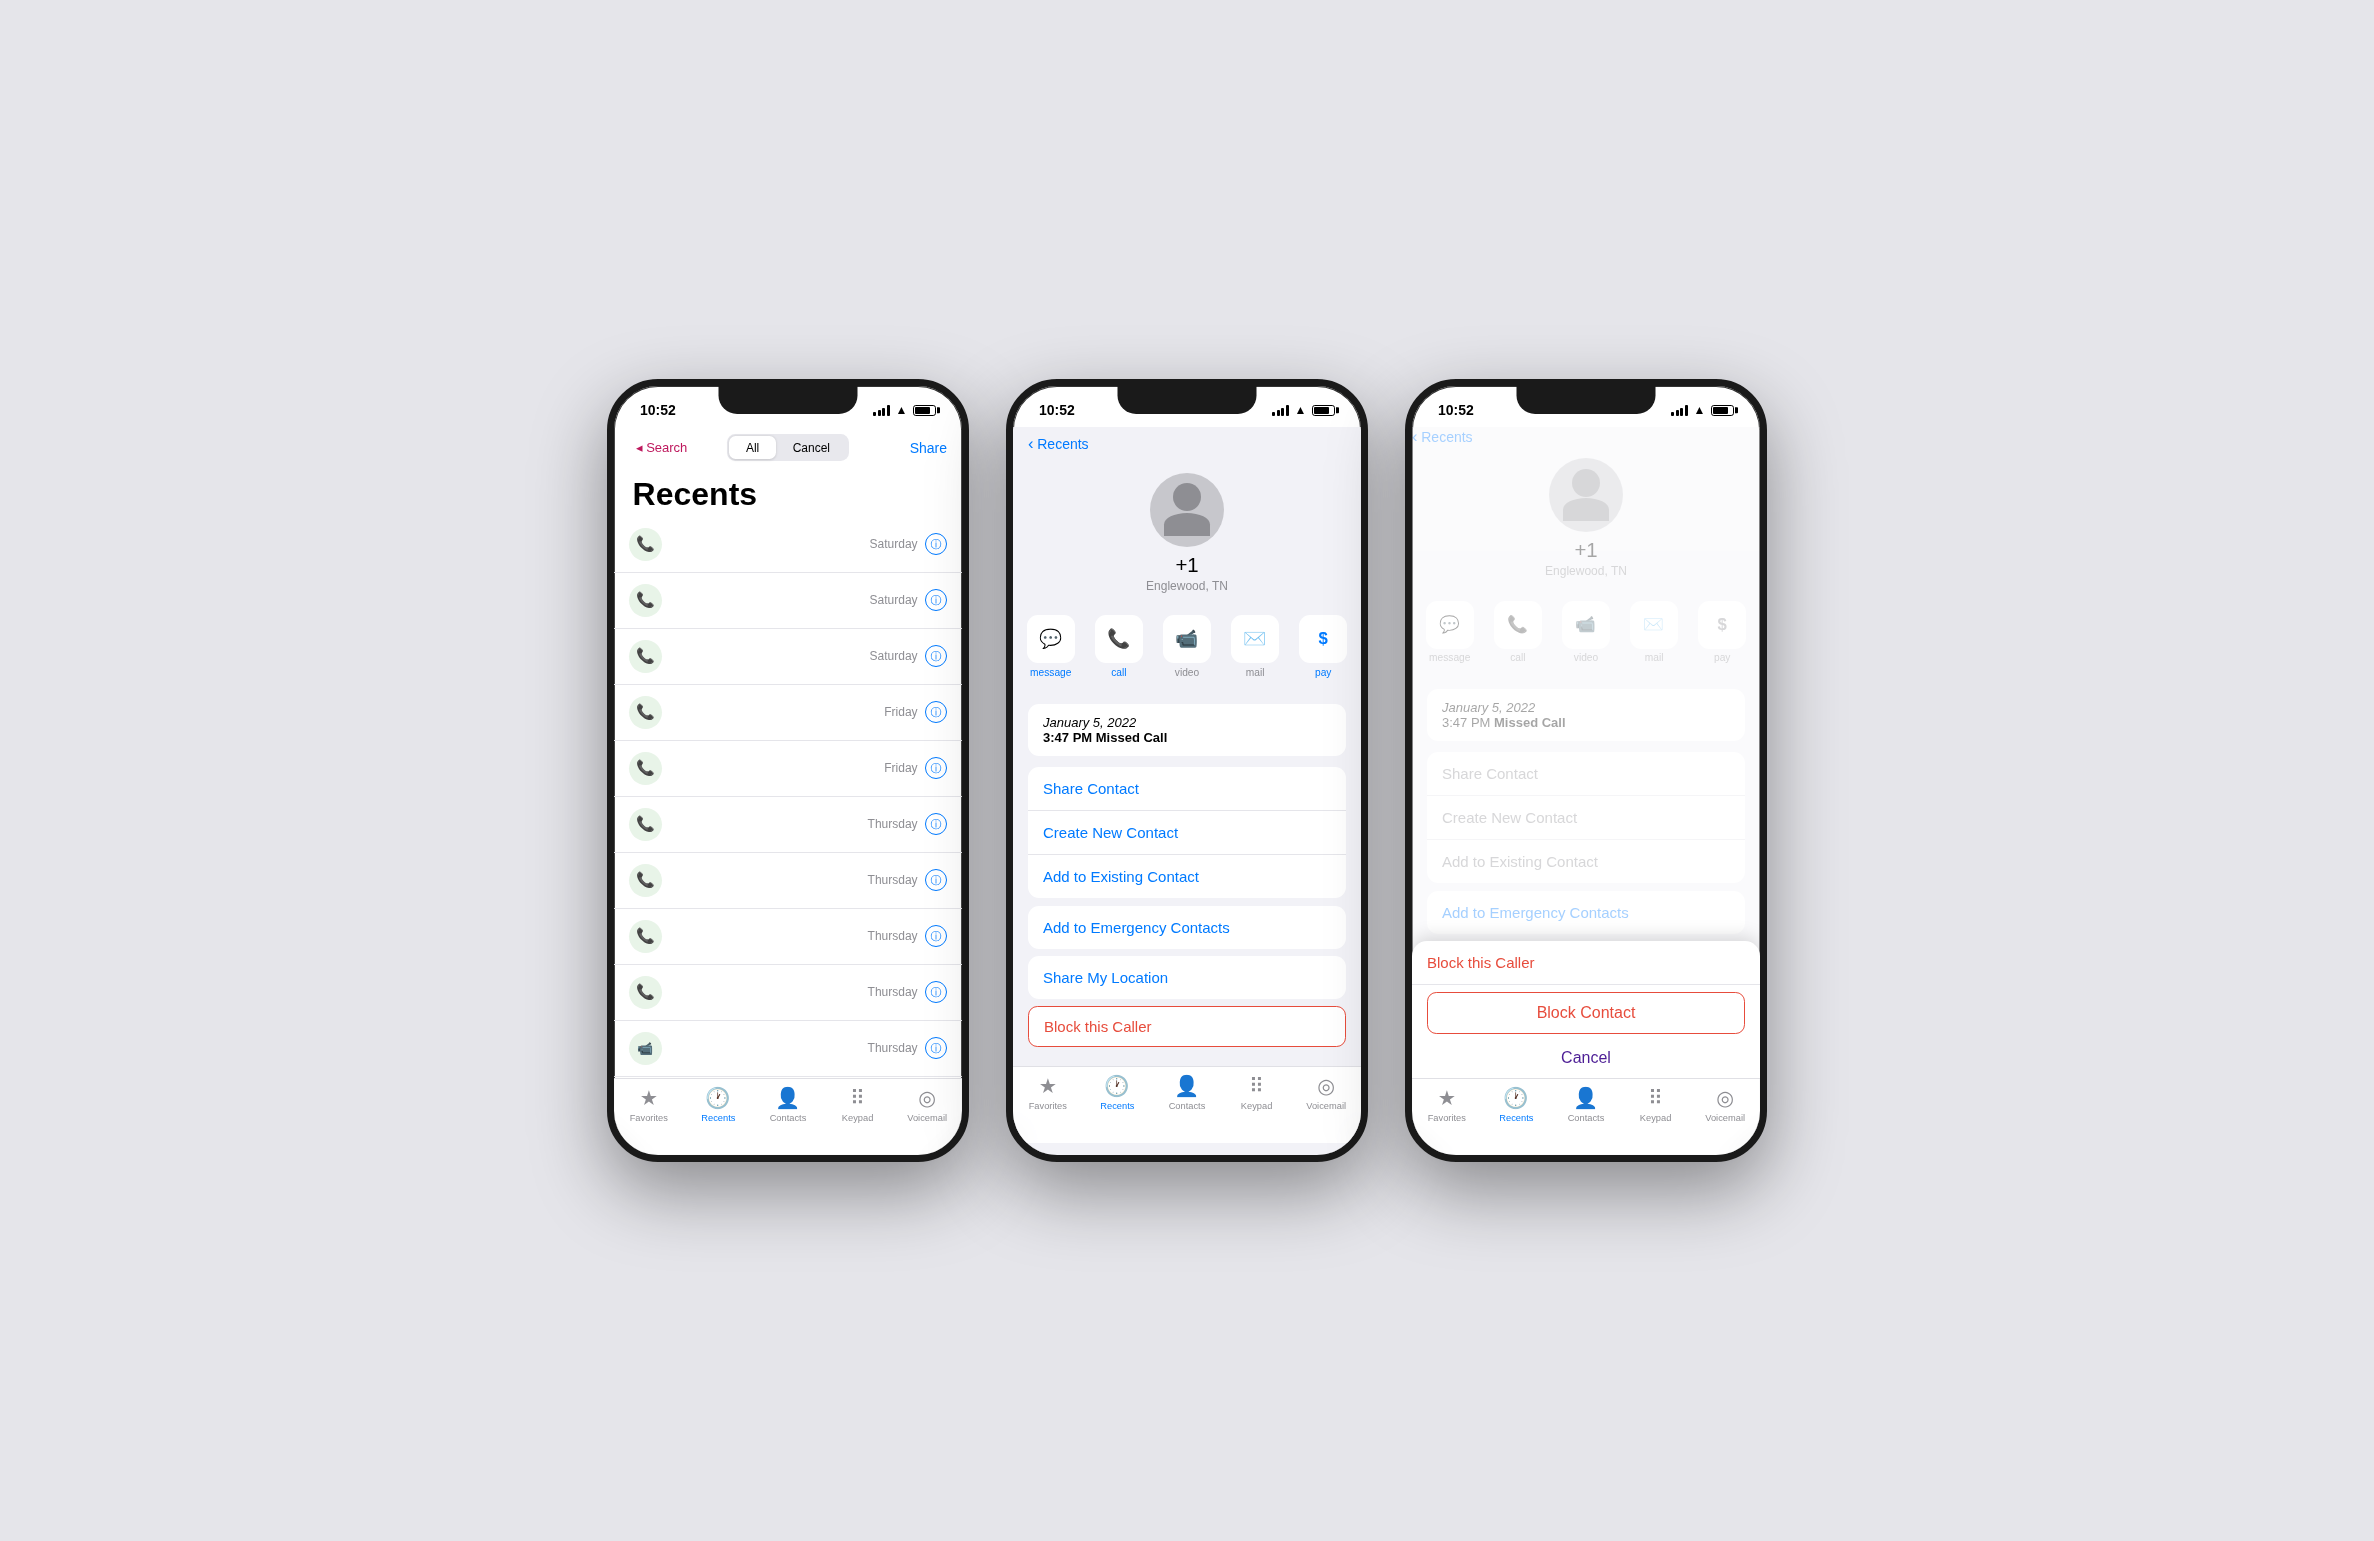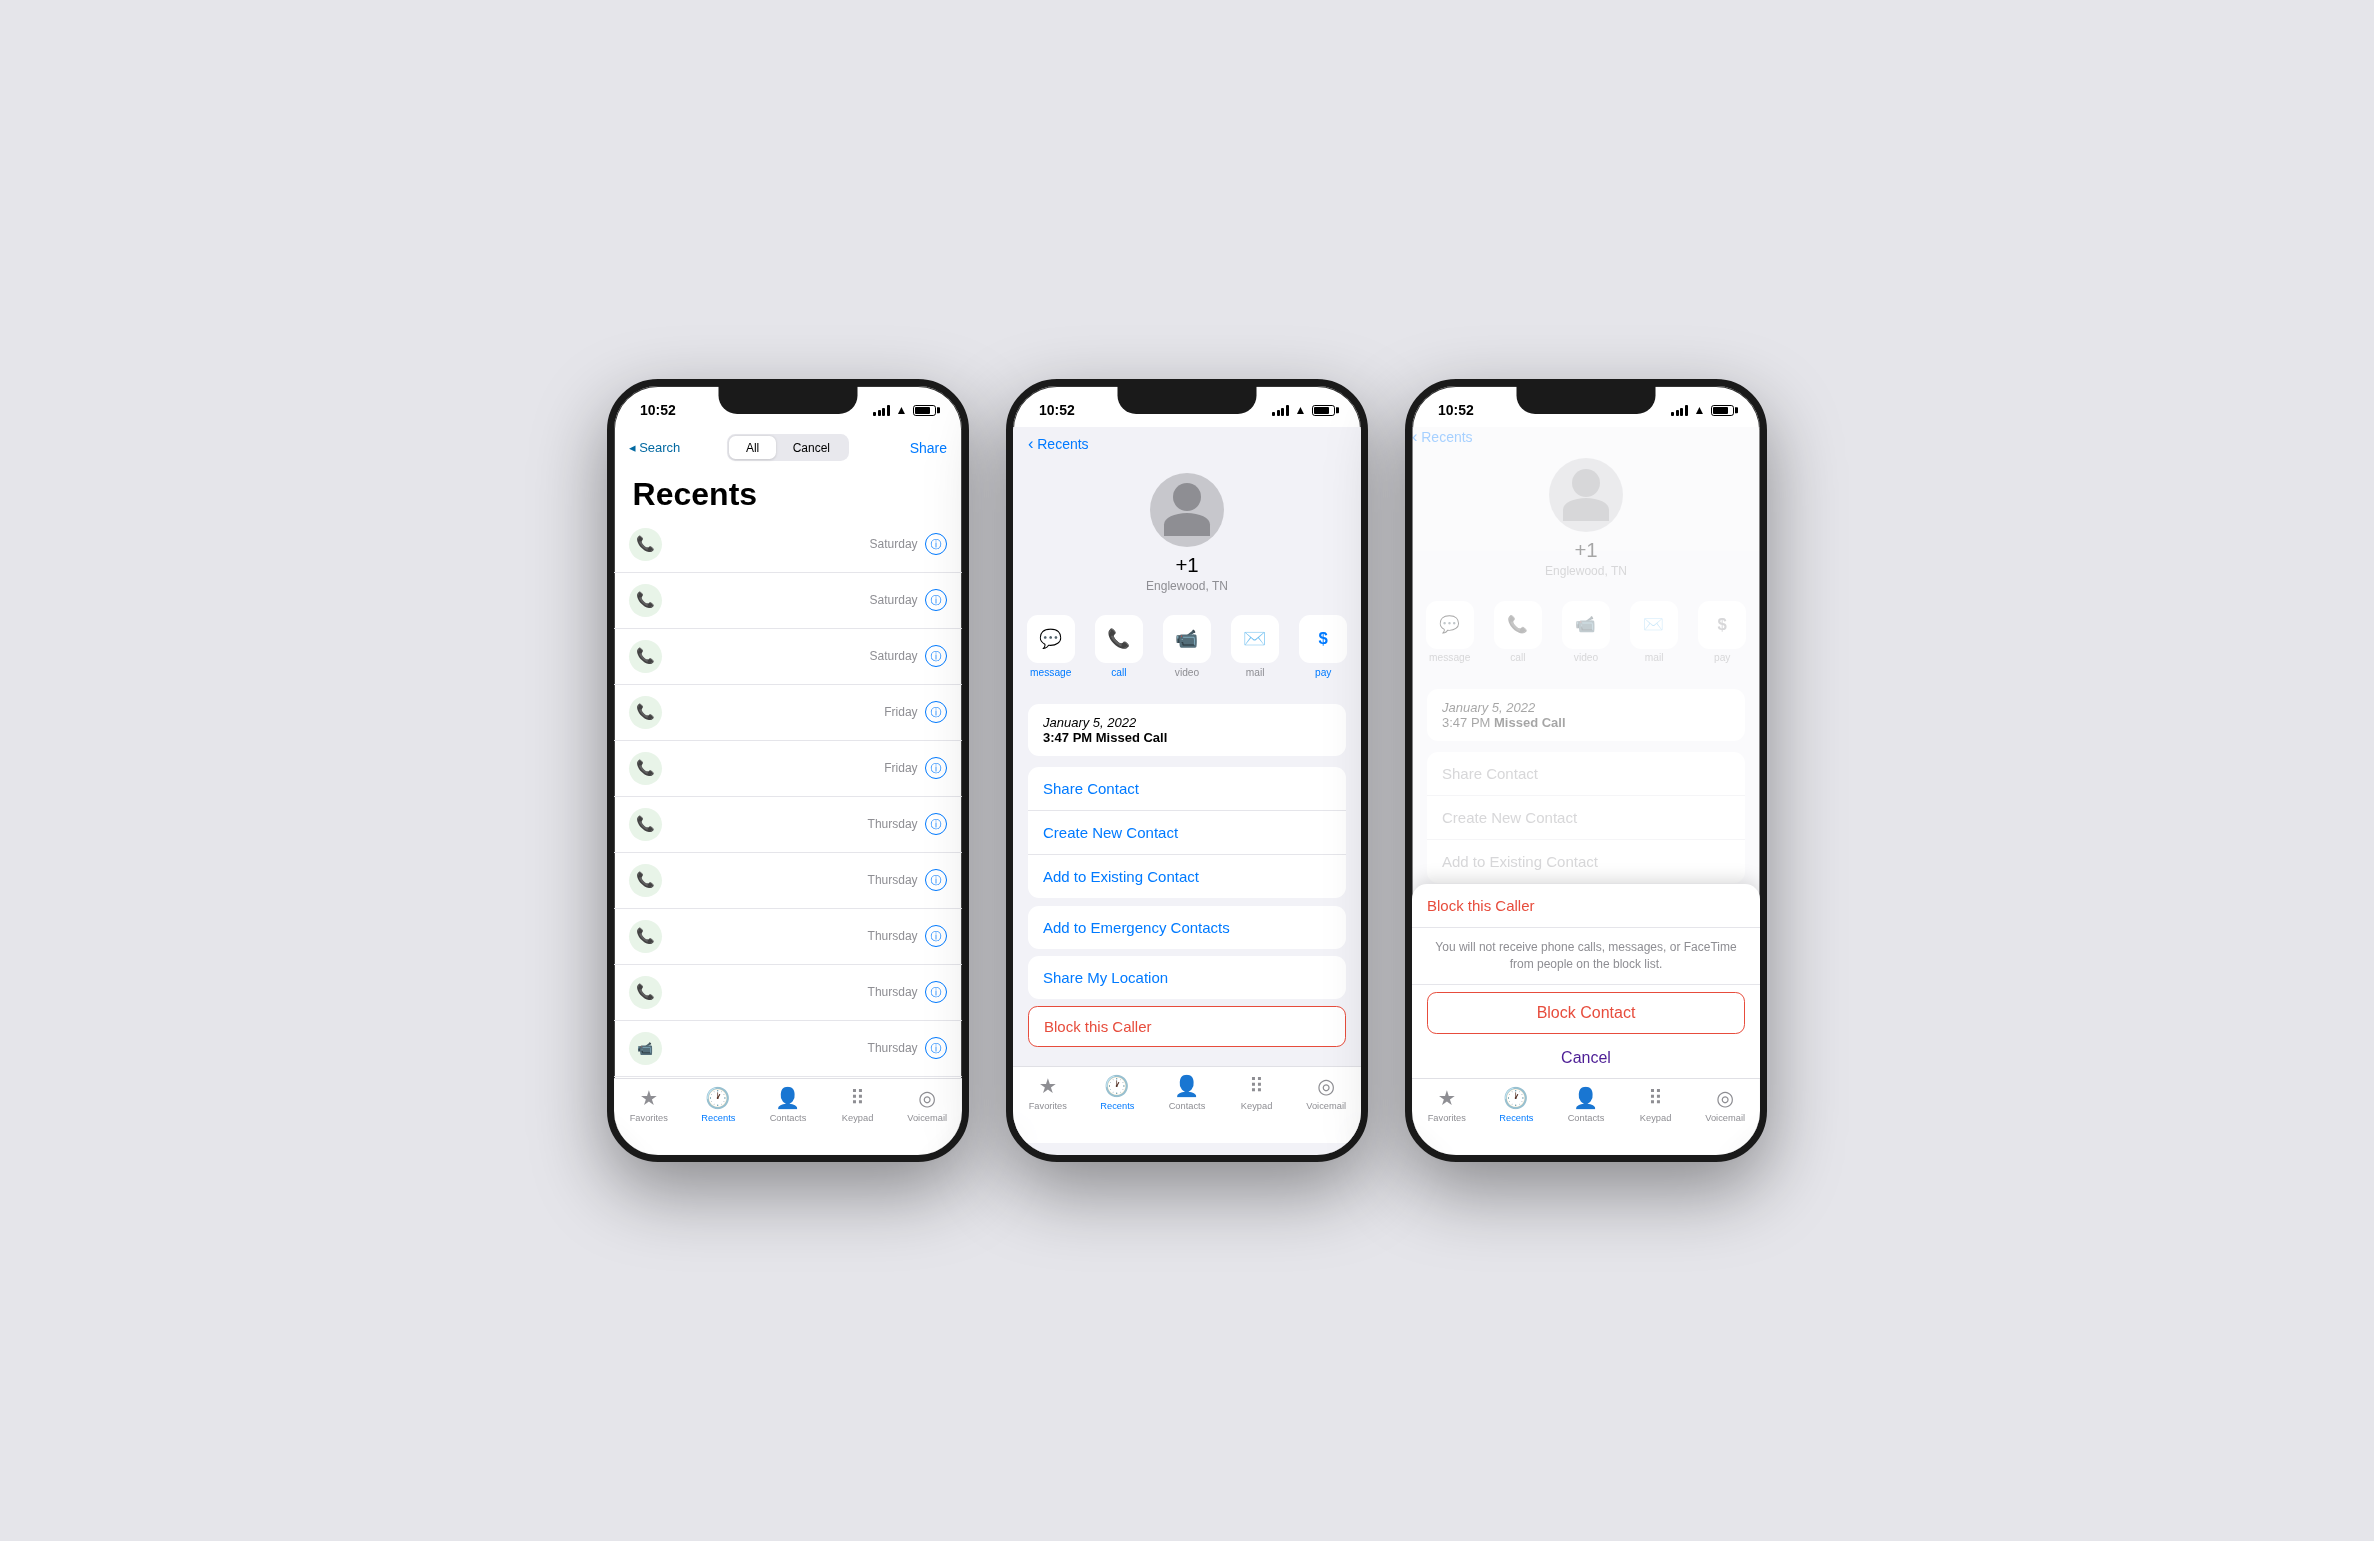--- a/index.html
+++ b/index.html
@@ -115,23 +115,23 @@
     
     .phone1 .nav-top {
       display: flex;
       align-items: center;
       justify-content: center;
       padding: 7.4px 15px;
       position: relative;
     }
     .phone1 .search-back {
       position: absolute;
-      left: 15px;
+      left: 22px;
       font-size: 13px;
-      color: #0369a1;
+      color: #be185d;
     }
     .phone1 .search-back::before { content: '◂ '; }
     .phone1 .segment-control {
       display: flex;
       background: #e8e8ed;
       border-radius: 8.3px;
       padding: 1.9px;
     }
     .phone1 .seg-btn {
       padding: 4.6px 16.7px;
@@ -742,21 +742,20 @@
     <div class="menu-section" style="margin-top:7.4px;">
       <div class="menu-item" style="color:#8e8e93;">Share My Location</div>
     </div>
     <div style="margin:7.4px 15px; padding: 11px 15px; background:#fff; border-radius:9.3px;">
       <span style="color:#e74c3c; font-size:15px;">Block this Caller</span>
     </div>
   </div>
 
   <div class="phone3-overlay-wrapper">
     <div class="block-caller-label">Block this Caller</div>
-    <div class="block-description">You will not receive phone calls, messages, or FaceTime from people on the block list.</div>
     <div style="display:flex; justify-content:flex-start; padding: 7.4px 15px 3.7px;">
       <div style="border: 1.4px solid #e74c3c; border-radius: 9.3px; padding: 11px 30px; color:#e74c3c; font-size:16px; width:100%; text-align:center;">Block Contact</div>
     </div>
     <div style="padding: 11px 15px; text-align:center; color:#4c1d95; font-size:16px; background:#fff;">Cancel</div>
   </div>
 
   <div class="tab-bar" style="position:absolute; bottom:0; left:0; right:0; z-index:70; background:rgba(255,255,255,0.95);">
     <div class="tab-item">
       <span class="tab-icon">★</span>
       <span class="tab-label">Favorites</span>

